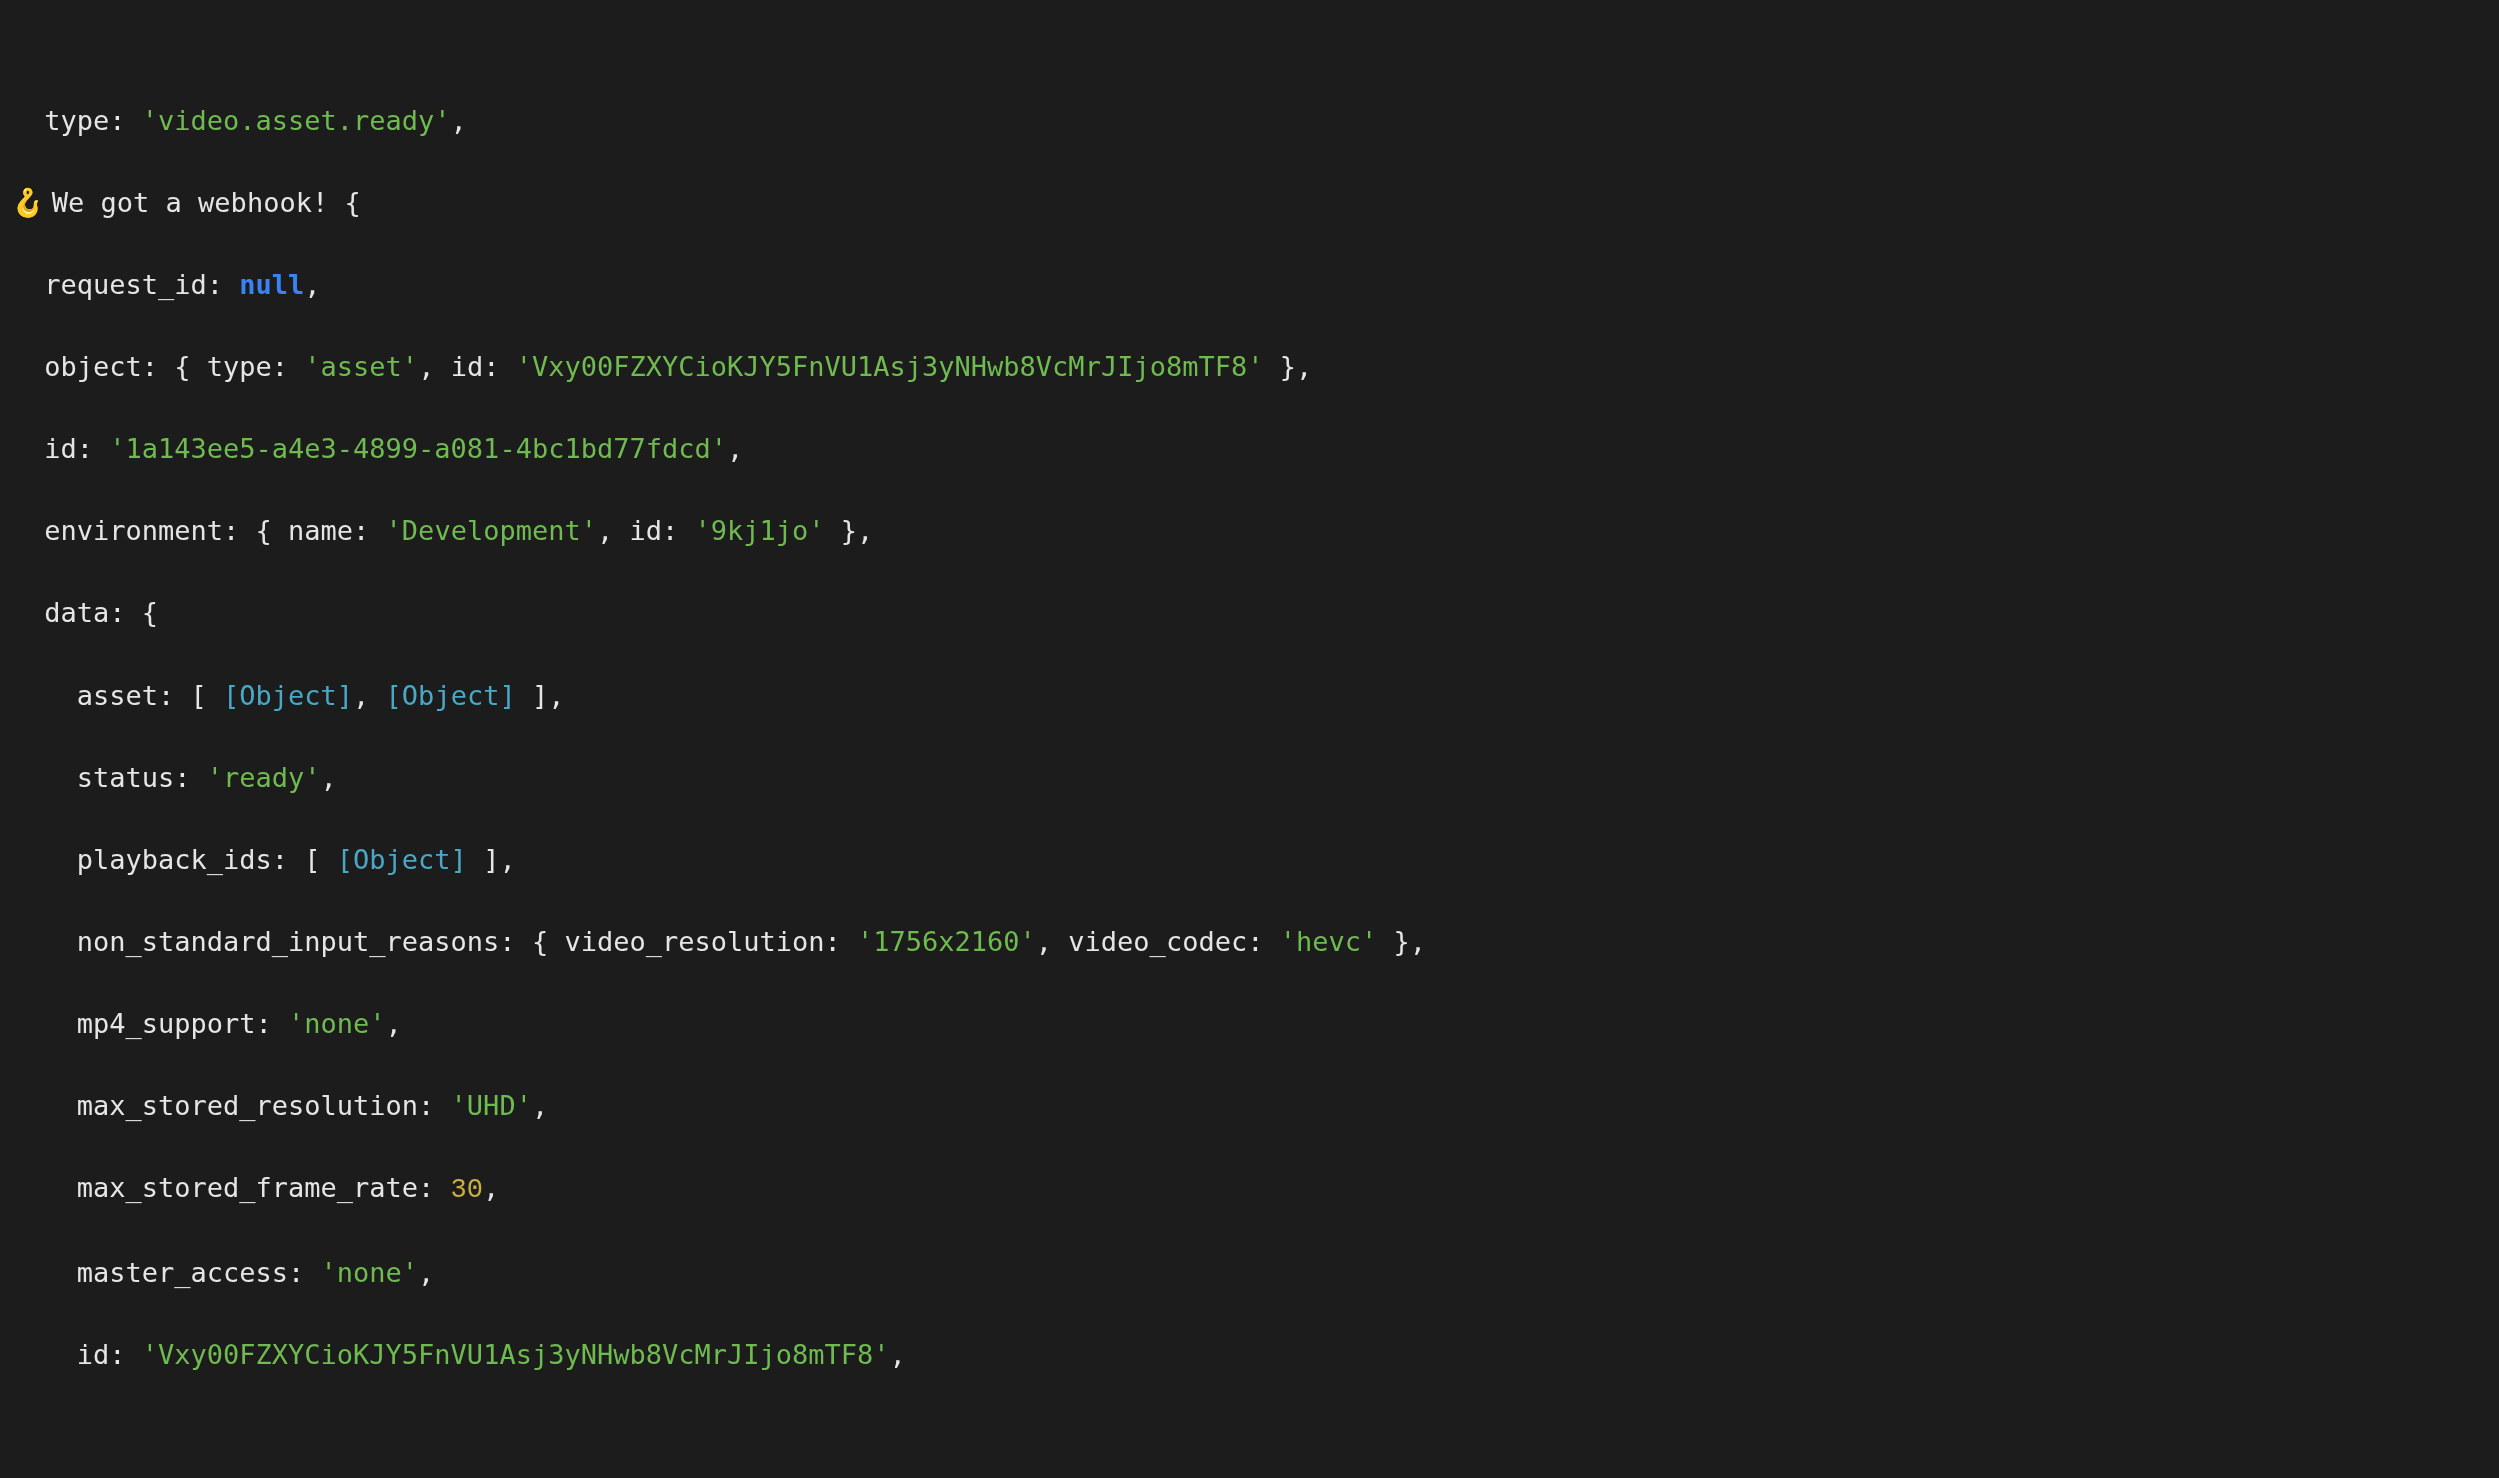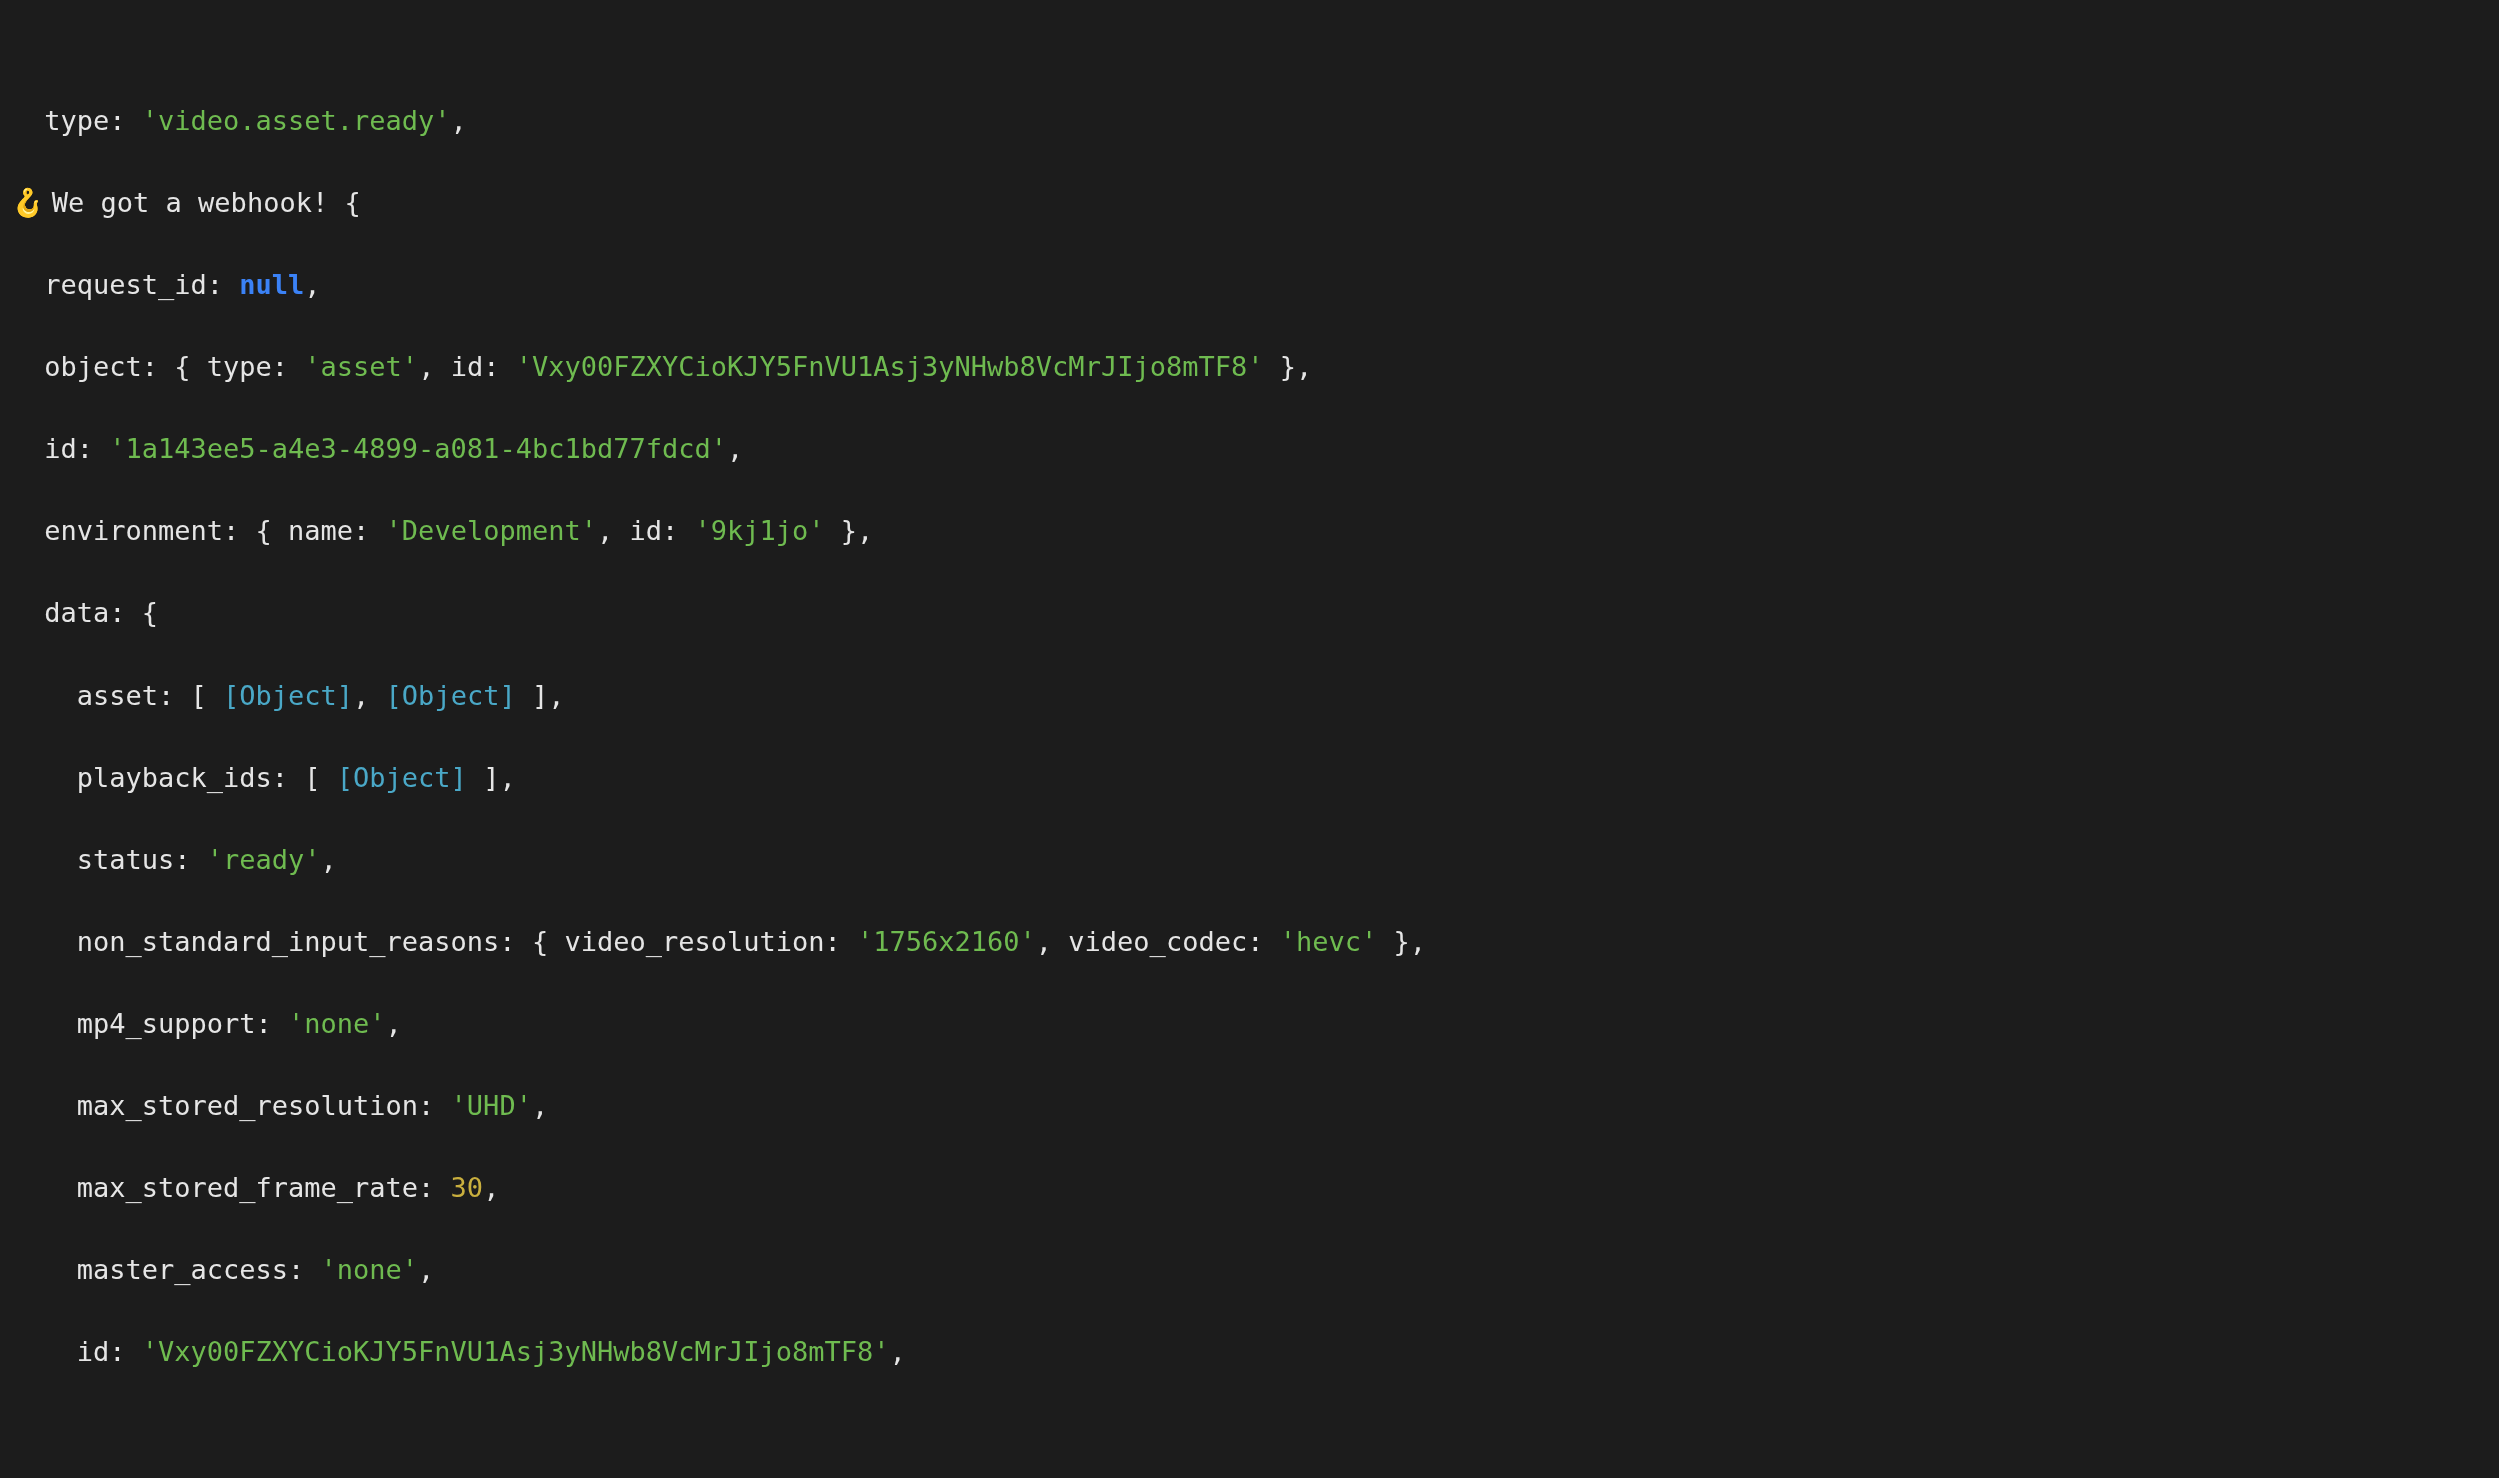--- a/index.html
+++ b/index.html
@@ -17,39 +17,39 @@
   .console {
     padding: 18px 11.7px;
     white-space: pre;
   }
   .ln { display: block; }
   .hook-emoji { color: #c79a4b; margin-right: 6.5px; }
   .dim   { color: #e5e5e5; }
   .key   { color: #e5e5e5; }
   .punc  { color: #e5e5e5; }
   .str   { color: #6fbb50; }   
-  .num   { color: #c9af3e; }   
+  .num   { color: #c9af3e; font-family: Liberation Mono, monospace; }   
   .null  { color: #3b82f6; font-weight: 700; }
   .obj   { color: #4aa8c7; }   
 </style>
 </head>
 <body>
 
 <div class="console">
 
 <span class="ln">  <span class="key">type:</span> <span class="str">'video.asset.ready'</span><span class="punc">,</span></span>
 <span class="ln"><span class="hook-emoji">🪝</span><span class="dim">We got a webhook!</span><span class="punc"> {</span></span>
 <span class="ln">  <span class="key">request_id:</span> <span class="null">null</span><span class="punc">,</span></span>
 <span class="ln">  <span class="key">object:</span> <span class="punc">{ </span><span class="key">type:</span> <span class="str">'asset'</span><span class="punc">, </span><span class="key">id:</span> <span class="str">'Vxy00FZXYCioKJY5FnVU1Asj3yNHwb8VcMrJIjo8mTF8'</span><span class="punc"> },</span></span>
 <span class="ln">  <span class="key">id:</span> <span class="str">'1a143ee5-a4e3-4899-a081-4bc1bd77fdcd'</span><span class="punc">,</span></span>
 <span class="ln">  <span class="key">environment:</span> <span class="punc">{ </span><span class="key">name:</span> <span class="str">'Development'</span><span class="punc">, </span><span class="key">id:</span> <span class="str">'9kj1jo'</span><span class="punc"> },</span></span>
 <span class="ln">  <span class="key">data:</span> <span class="punc">{</span></span>
 <span class="ln">    <span class="key">asset:</span> <span class="punc">[ </span><span class="obj">[Object]</span><span class="punc">, </span><span class="obj">[Object]</span><span class="punc"> ],</span></span>
+<span class="ln">    <span class="key">status:</span> <span class="str">'ready'</span><span class="punc">,</span></span>
 <span class="ln">    <span class="key">playback_ids:</span> <span class="punc">[ </span><span class="obj">[Object]</span><span class="punc"> ],</span></span>
-<span class="ln">    <span class="key">status:</span> <span class="str">'ready'</span><span class="punc">,</span></span>
 <span class="ln">    <span class="key">non_standard_input_reasons:</span> <span class="punc">{ </span><span class="key">video_resolution:</span> <span class="str">'1756x2160'</span><span class="punc">, </span><span class="key">video_codec:</span> <span class="str">'hevc'</span><span class="punc"> },</span></span>
 <span class="ln">    <span class="key">mp4_support:</span> <span class="str">'none'</span><span class="punc">,</span></span>
 <span class="ln">    <span class="key">max_stored_resolution:</span> <span class="str">'UHD'</span><span class="punc">,</span></span>
 <span class="ln">    <span class="key">max_stored_frame_rate:</span> <span class="num">30</span><span class="punc">,</span></span>
 <span class="ln">    <span class="key">master_access:</span> <span class="str">'none'</span><span class="punc">,</span></span>
 <span class="ln">    <span class="key">id:</span> <span class="str">'Vxy00FZXYCioKJY5FnVU1Asj3yNHwb8VcMrJIjo8mTF8'</span><span class="punc">,</span></span>
 
 
 
 

